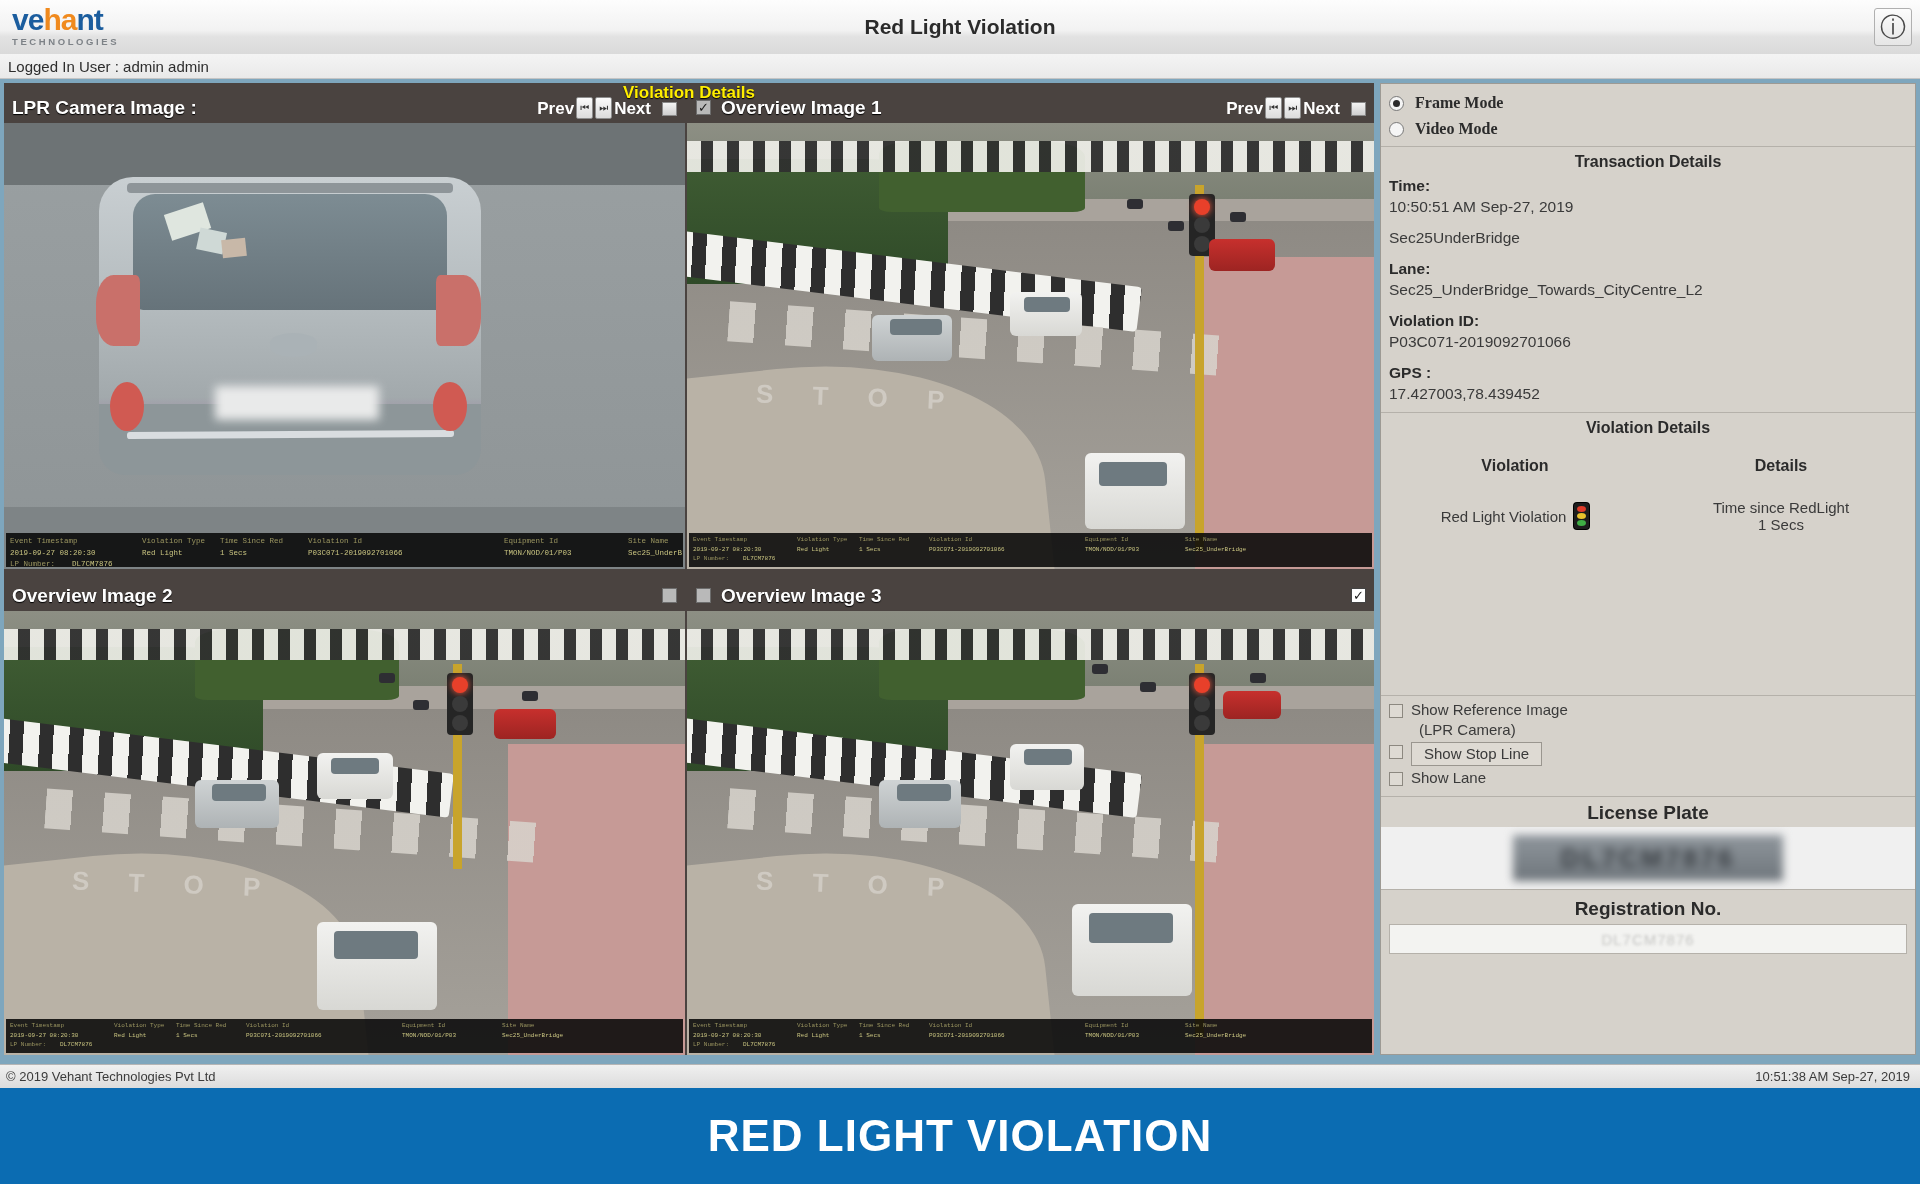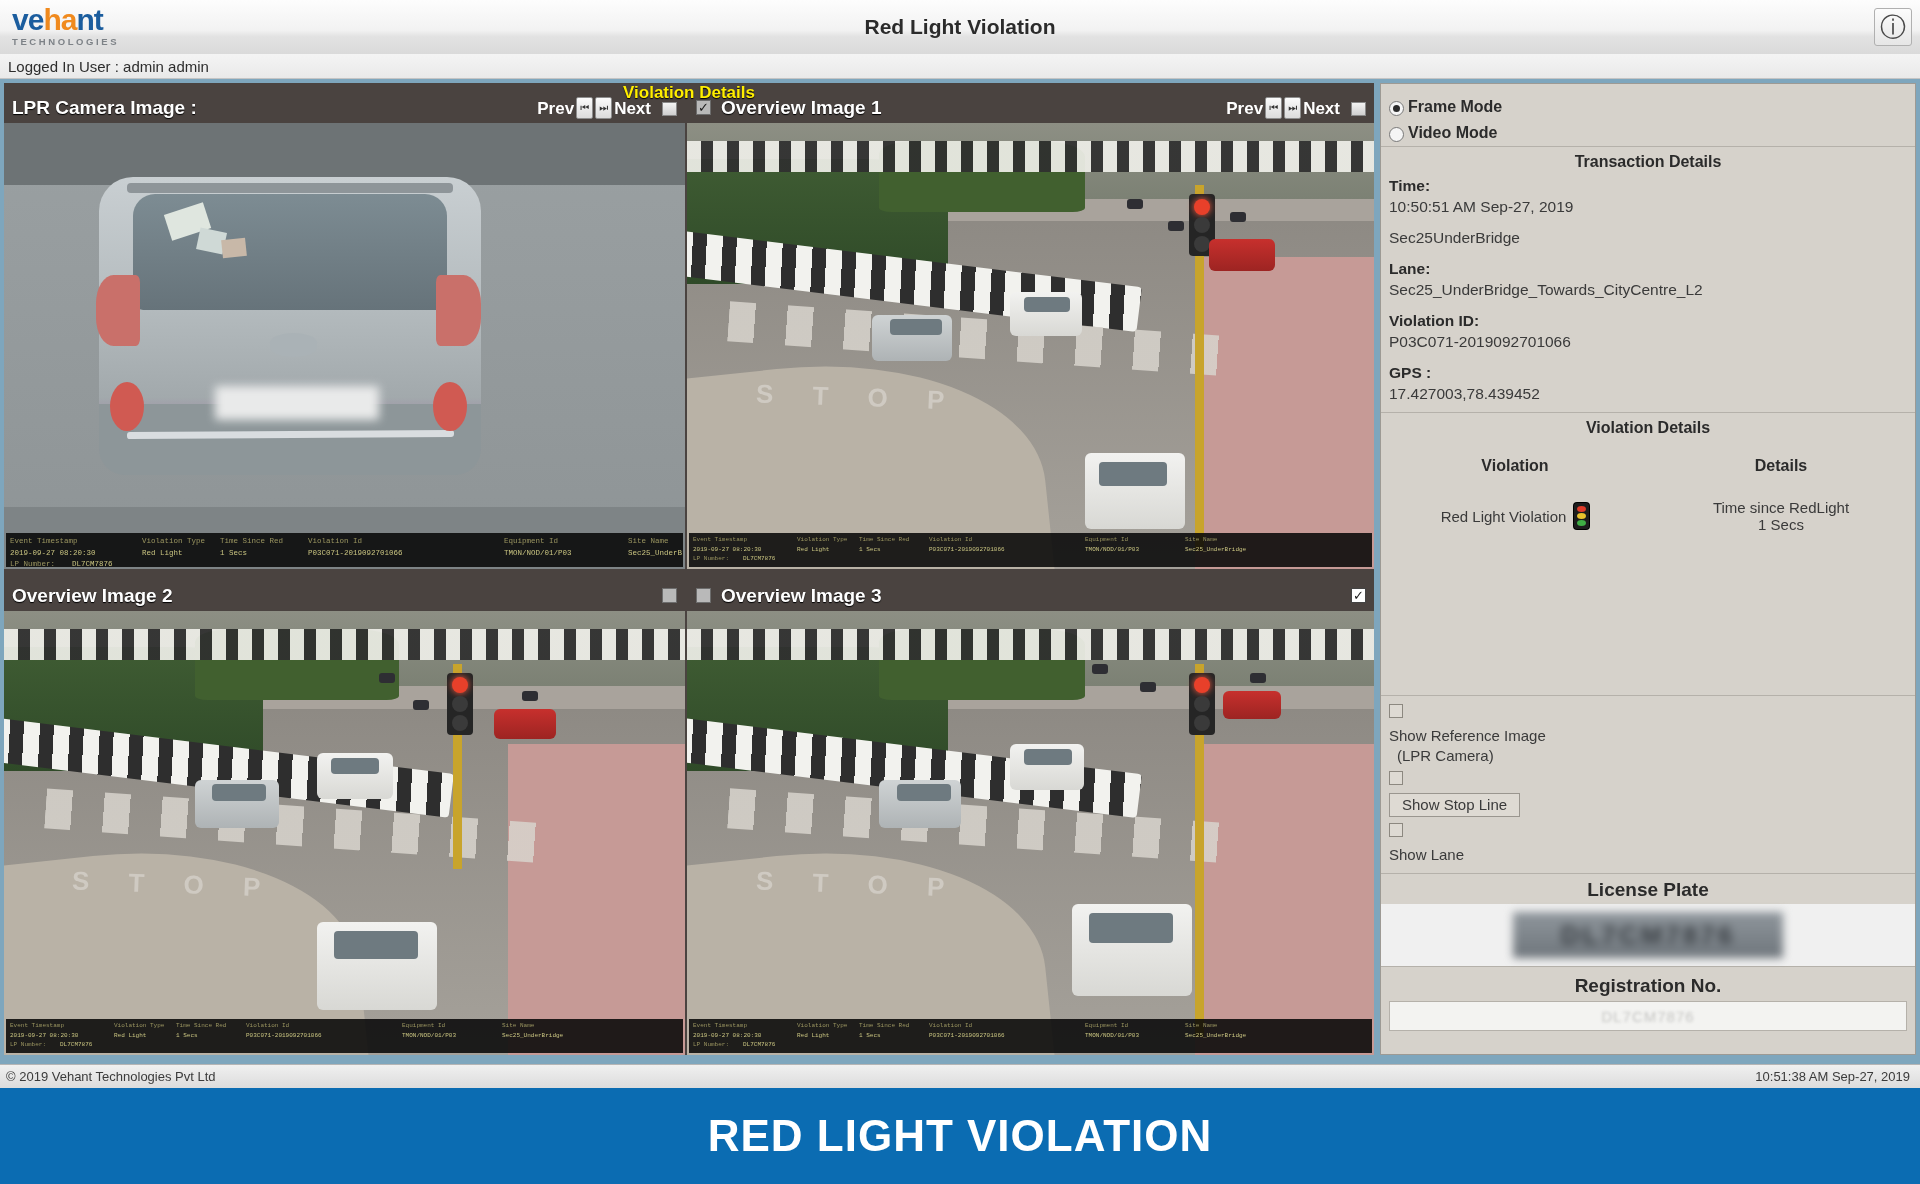--- a/index.html
+++ b/index.html
@@ -178,21 +178,21 @@
   }
   .meta-row { display: flex; line-height: 9.5px; white-space: nowrap; }
   .meta-col { flex: none; }
   .meta-k { font-size: 7.5px; color: #9a9560; }
   .meta-v { font-size: 7.5px; color: #c9c480; }
   .meta-small { font-size: 6px; }
   .meta-small .meta-k, .meta-small .meta-v { font-size: 6px; }
 
   
   .radio-box { padding: 6px 8px 4px 8px; }
-  .radio-row { display: flex; align-items: flex-end; gap: 4px; height: 26px; }
+  .radio-row { display: flex; align-items: center; gap: 11px; height: 26px; font-family: Liberation Serif, serif; }
   .radio {
     width: 15px; height: 15px; border-radius: 50%; background:#f5f5f5;
     border: 1px solid #787878; display:flex; align-items:center; justify-content:center;
   }
   .radio .dot { width:7px; height:7px; border-radius:50%; background:#2b2b2b; }
   .radio-label { font-size: 16px; font-weight: bold; color:#2b2b2b; }
 
   .sect { border-top: 1px solid #b5b1aa; }
   .sect-title {
     text-align:center; font-size: 16px; font-weight:bold; color:#2b2b2b;
@@ -211,21 +211,21 @@
   .vio-cell { display:flex; align-items:center; justify-content:center; gap:8px; }
   .tl-icon {
     width: 15px; height: 26px; background:#1d1d1d; border-radius: 3px;
     display:flex; flex-direction:column; align-items:center; justify-content:space-around; padding:2px 0;
     box-shadow: 0 0 0 1px #000;
   }
   .tl-icon i { width:9px; height:6px; border-radius:50%; display:block; }
   .tl-r { background:#e03b2a; } .tl-y { background:#e8c22c; } .tl-g { background:#3fae45; }
 
   .chk-area { padding: 4px 8px 6px 8px; }
-  .chk-row { display:flex; align-items:flex-start; gap: 8px; margin-bottom: 2px; flex-direction: column; }
+  .chk-row { display:flex; align-items:flex-start; gap: 8px; margin-bottom: 2px; }
   .chk {
     width: 14px; height: 14px; background:#dedad3; border:1px solid #8c8880; margin-top: 4px; flex: none;
   }
   .chk-label { font-size: 15px; color:#3a3a3a; line-height: 20px; }
   .chk-label.boxed {
     border: 1px solid #9a968f; background: #dedad3; padding: 0 12px; line-height: 22px;
   }
 
   .plate-title { text-align:center; font-size:19px; font-weight:bold; color:#2b2b2b; padding: 5px 4px 3px; }
   .plate-strip {

